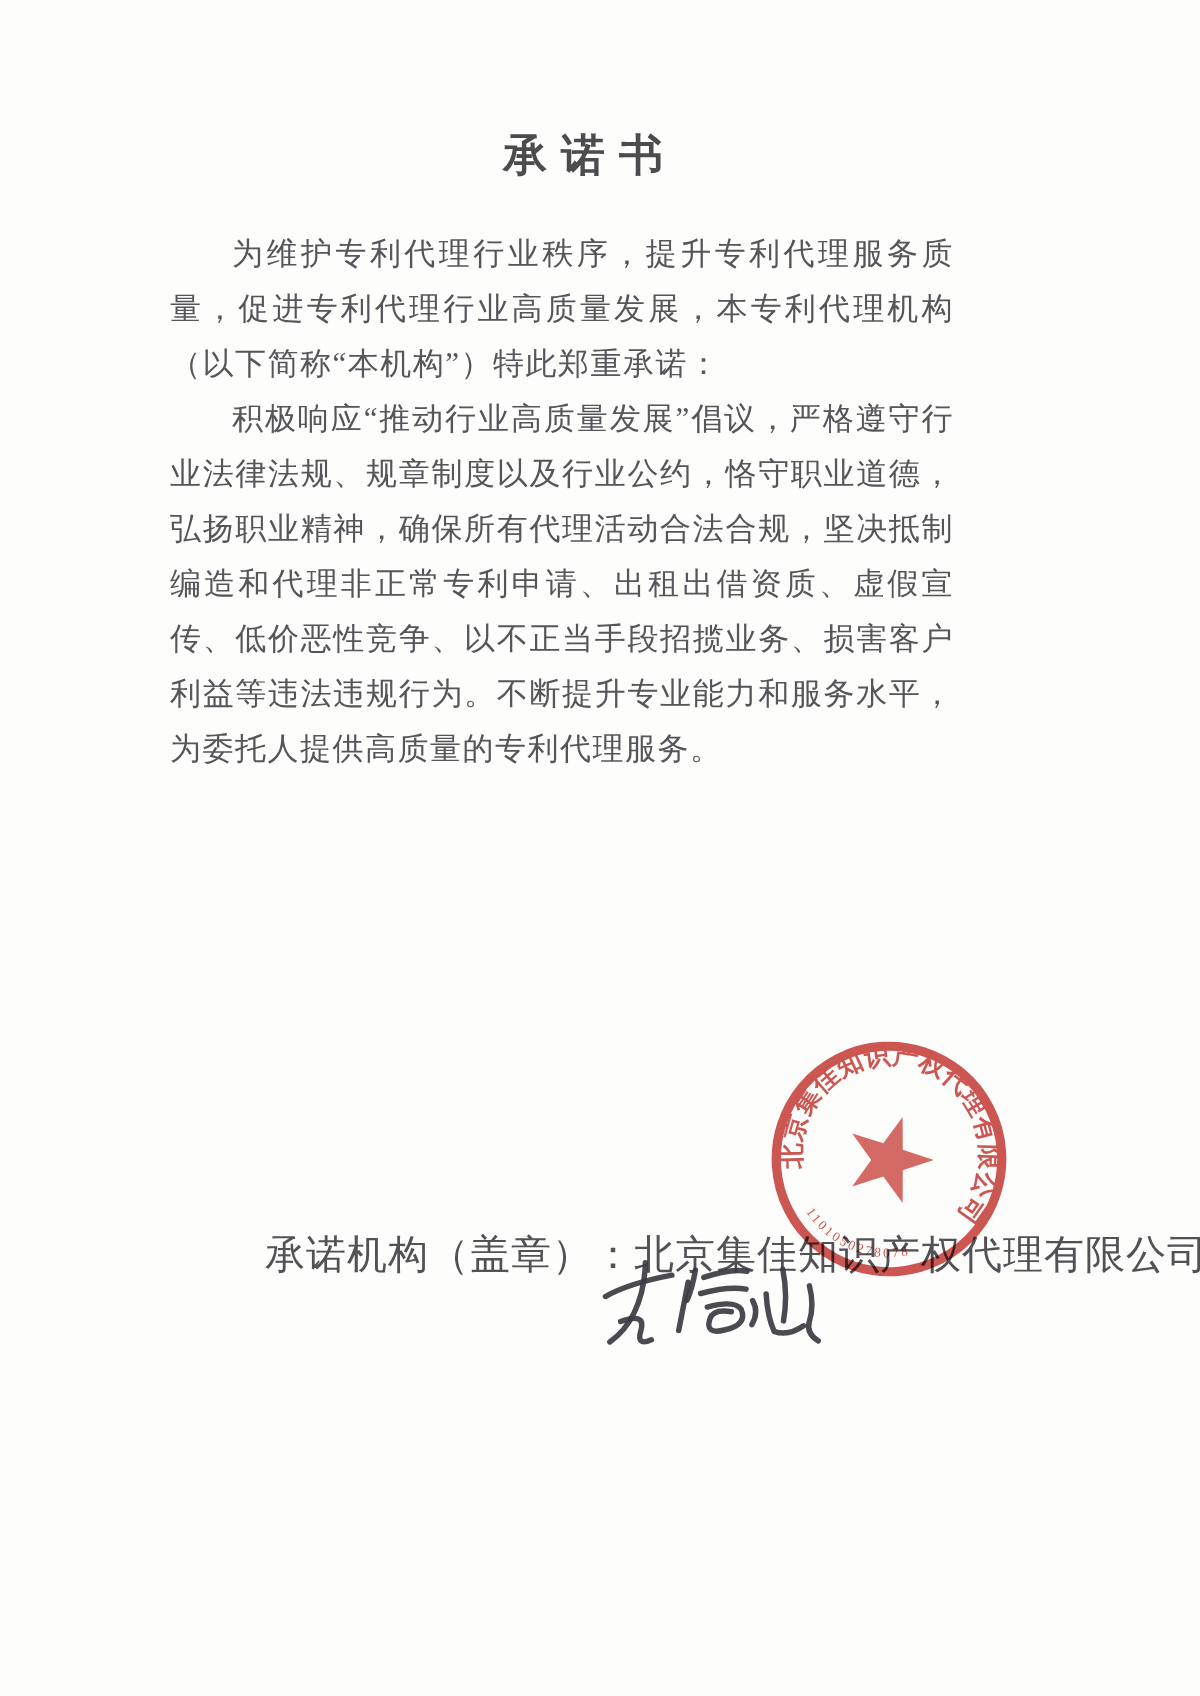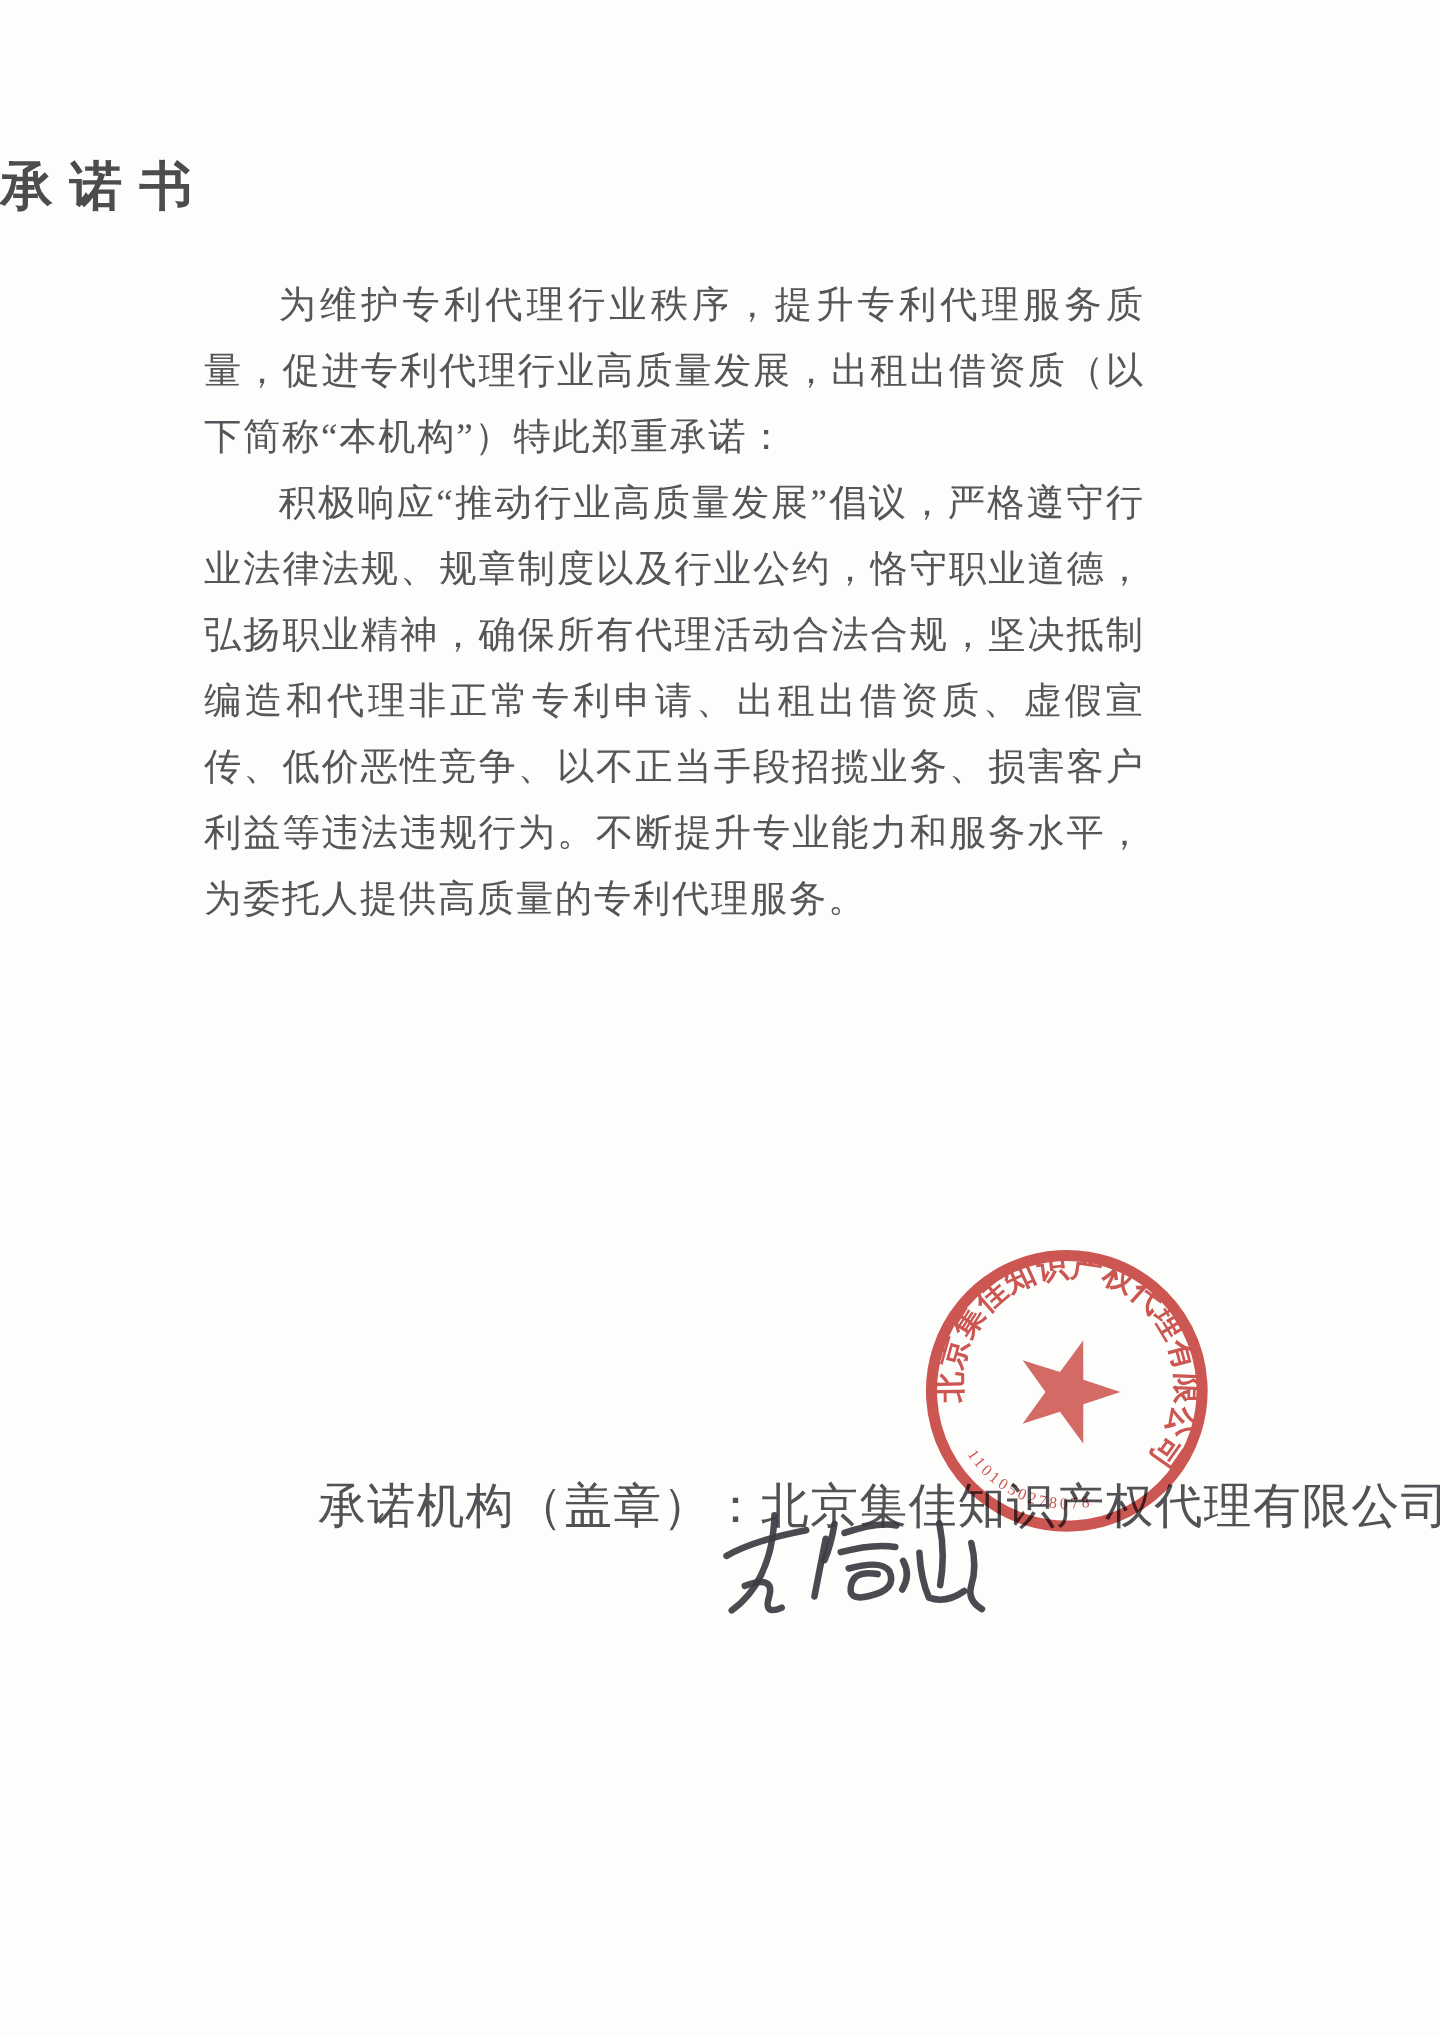--- a/index.html
+++ b/index.html
@@ -12,21 +12,21 @@
     height: 1696px;
     background: #fdfdfc;
     overflow: hidden;
   }
 
   .doc-title {
     position: absolute;
     top: 126px;
     left: 0;
     width: 1180px;
-    text-align: left;
+    text-align: center;
     font-size: 44px;
     font-weight: 600;
     letter-spacing: 14px;
     color: #4c4c4f;
   }
 
   .doc-body {
     position: absolute;
     top: 226px;
     left: 170px;
@@ -91,21 +91,21 @@
   .stamp .serial-arc { font-size: 13px; letter-spacing: 2.6px; font-weight: 400; }
 </style>
 </head>
 <body>
 
 <div class="page">
 
   <h1 class="doc-title">承诺书</h1>
 
   <div class="doc-body">
-    <p>为维护专利代理行业秩序，提升专利代理服务质量，促进专利代理行业高质量发展，出租出借资质（以下简称“本机构”）特此郑重承诺：</p>
+    <p>为维护专利代理行业秩序，提升专利代理服务质量，促进专利代理行业高质量发展，本专利代理机构（以下简称“本机构”）特此郑重承诺：</p>
     <p>积极响应“推动行业高质量发展”倡议，严格遵守行业法律法规、规章制度以及行业公约，恪守职业道德，弘扬职业精神，确保所有代理活动合法合规，坚决抵制编造和代理非正常专利申请、出租出借资质、虚假宣传、低价恶性竞争、以不正当手段招揽业务、损害客户利益等违法违规行为。不断提升专业能力和服务水平，为委托人提供高质量的专利代理服务。</p>
   </div>
 
   <div class="sig-block">
     <div class="sig-line">
       <span>承诺机构（盖章）：</span><span>北京集佳知识产权代理有限公司</span>
     </div>
   </div>
 
   <svg class="signature" viewBox="0 0 240 110" aria-label="李德山">

